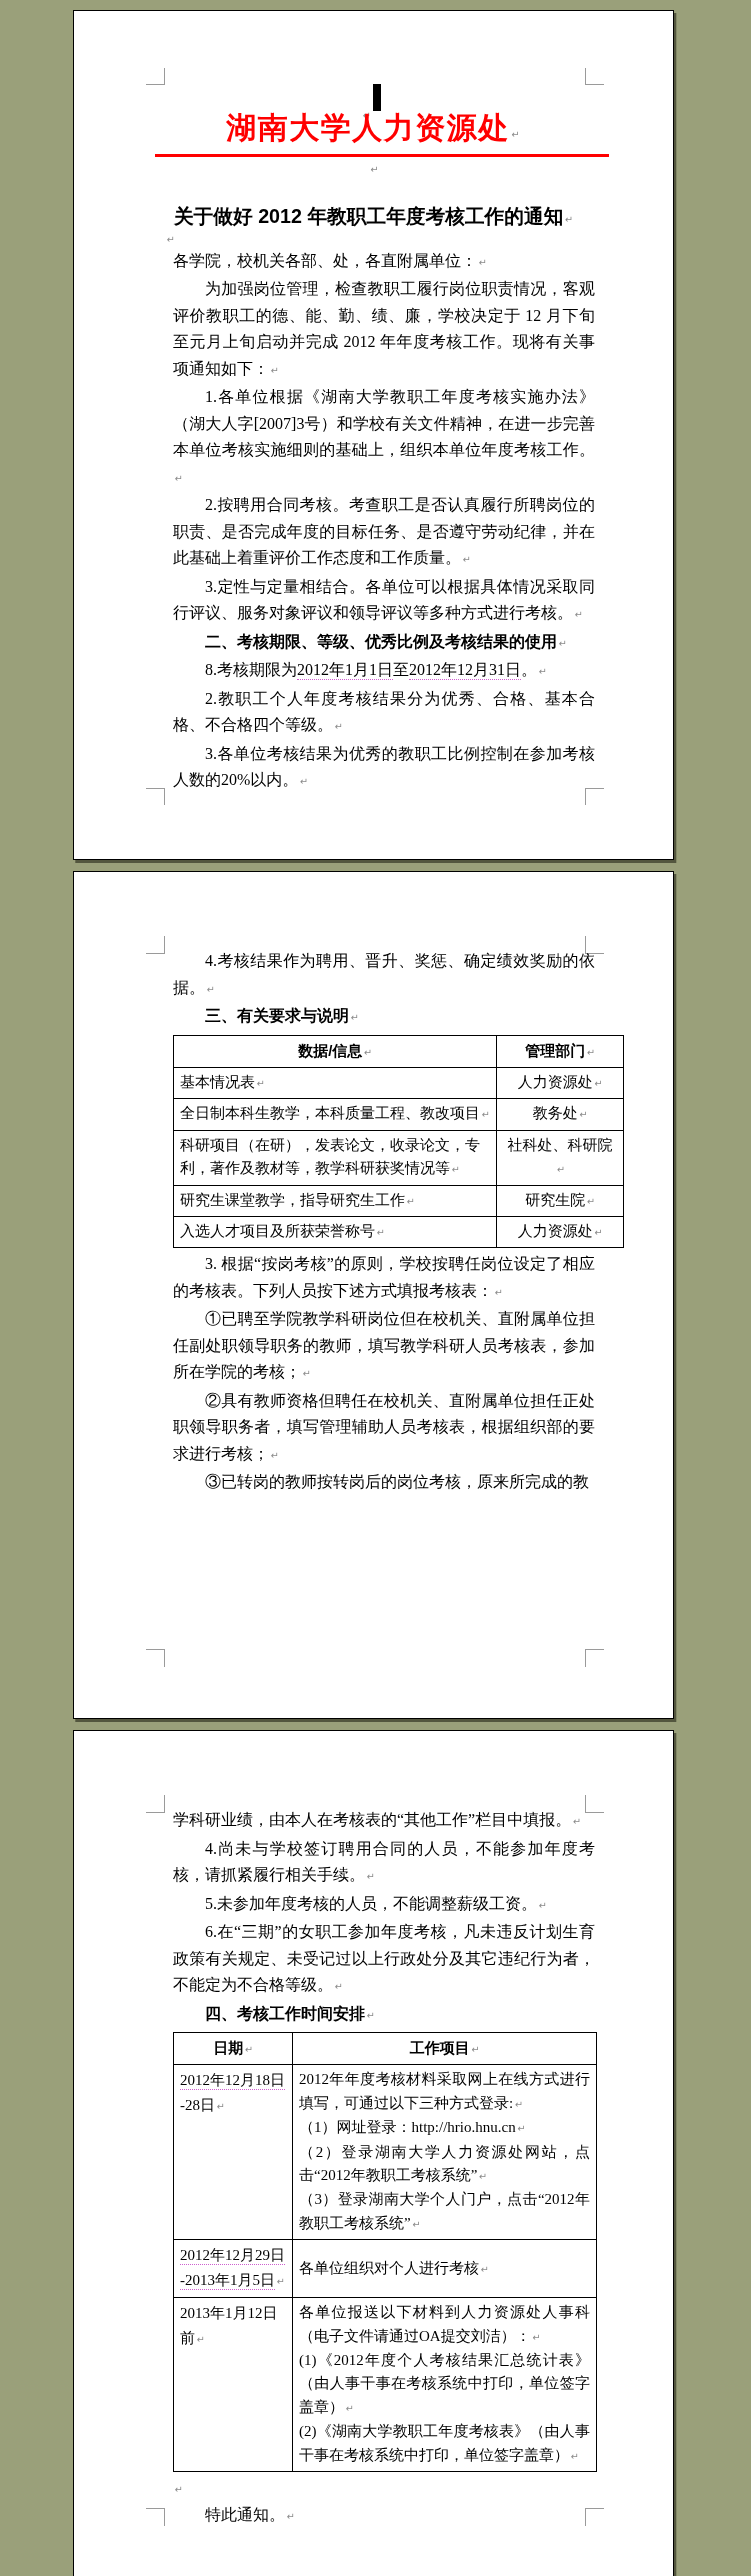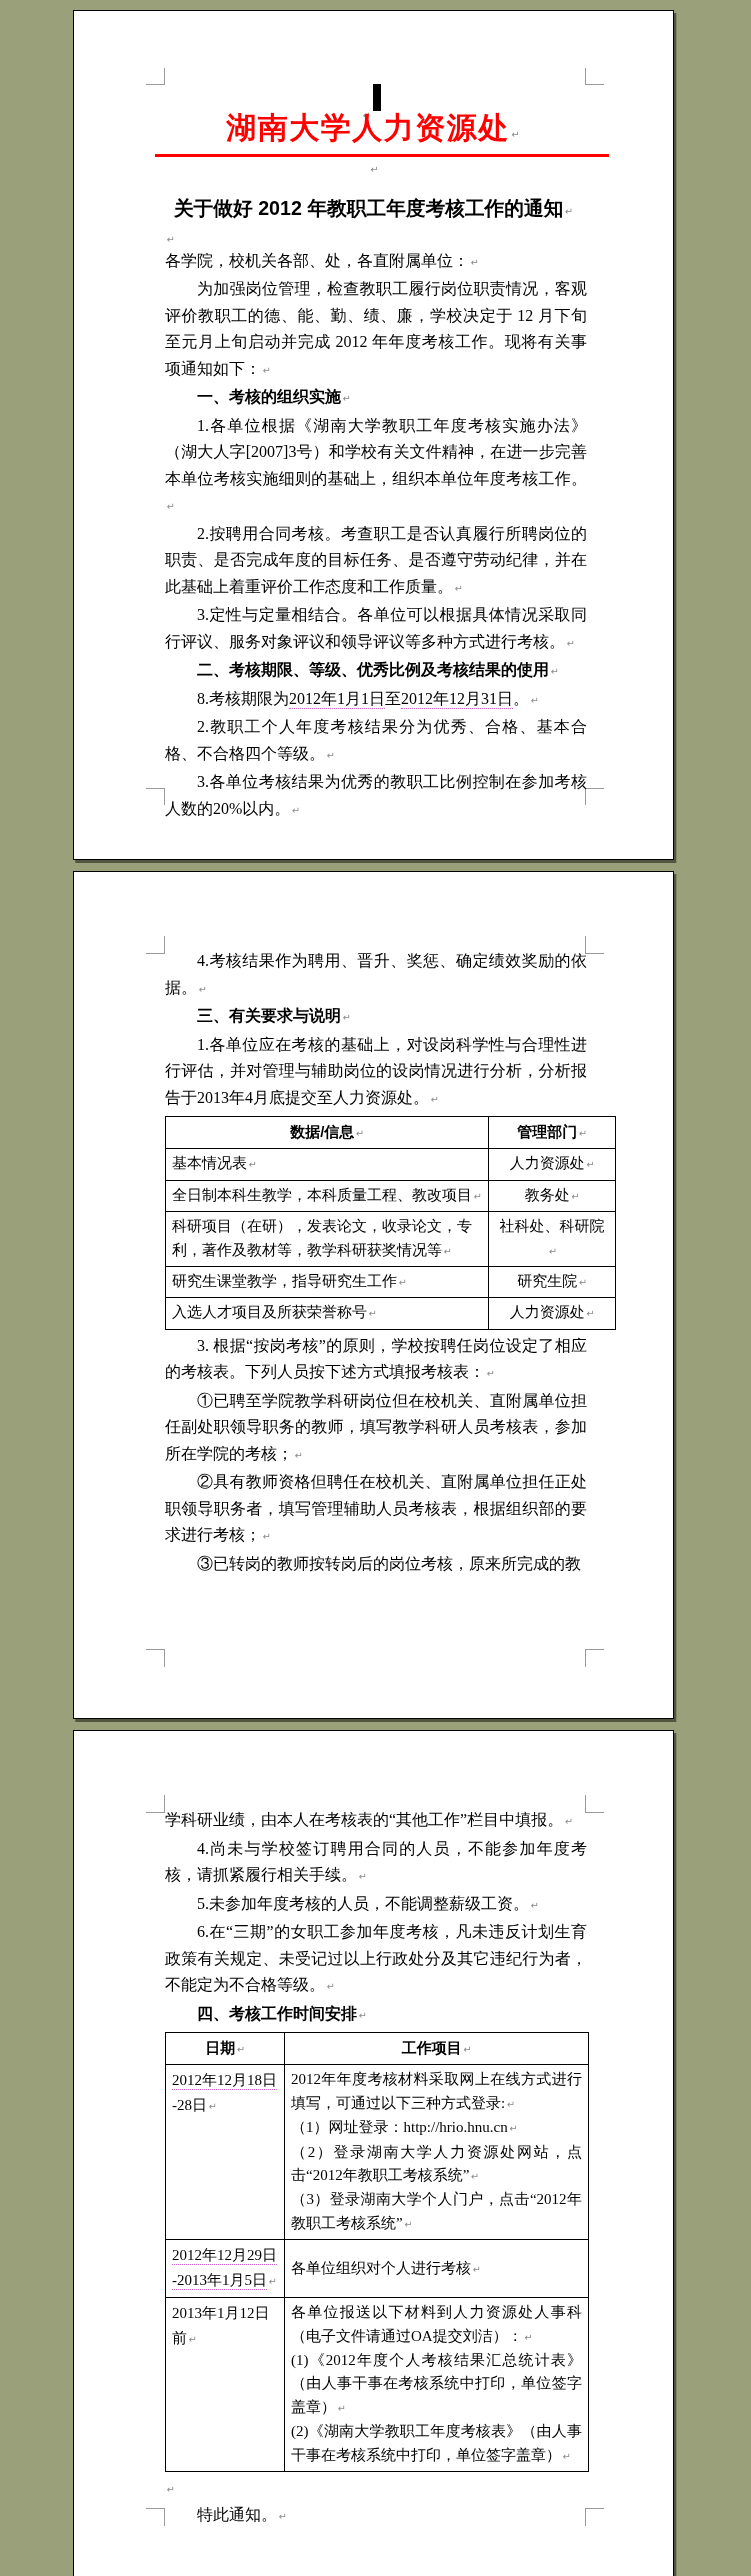--- a/index.html
+++ b/index.html
@@ -37,27 +37,27 @@
   .cursor-bar { position:absolute; left:299px; top:73px; width:7.6px; height:27px; background:#000; }
   .cursor-pm  { position:absolute; left:287px; top:97px; }
   .org-title {
     position:absolute; top:97px; left:0; right:0; text-align:center;
     color:#FF0000; font-size:30px; font-weight:bold; letter-spacing:1.5px;
     font-family:"Liberation Sans","DejaVu Sans",sans-serif;
   }
   .red-line { position:absolute; left:81px; top:143px; width:454px; height:3px; background:#FF0000; }
   .blank-center { position:absolute; top:151px; left:0; right:0; text-align:center; }
   .doc-title {
-    position:absolute; top:184px; left:0; right:0; text-align:center;
+    position:absolute; top:192px; left:0; right:0; text-align:center;
     font-size:19.7px; font-weight:bold;
     font-family:"Liberation Sans","DejaVu Sans",sans-serif;
   }
   .blank-left { position:absolute; top:221px; left:91px; }
 
-  .flow { position:absolute; left:91px; width:422px; }
+  .flow { position:absolute; left:99px; width:422px; }
   #page1 .flow { top:237px; }
   #page2 .flow { top:76px; }
   #page3 .flow { top:76px; }
 
   .para { font-size:16px; line-height:26.5px; margin:0; text-align:justify; }
   .indent { text-indent:32px; }
   .bold { font-weight:bold; font-family:"Liberation Sans","DejaVu Sans",sans-serif; }
   .blankline { height:26.5px; line-height:26.5px; }
 
   
@@ -91,41 +91,39 @@
 
   <div class="org-title"><span>湖南大学人力资源处</span><span class="pm-slot"><span class="pmark">↵</span></span></div>
   <div class="red-line"></div>
   <div class="blank-center"><span class="pmark">↵</span></div>
   <div class="doc-title"><span>关于做好 2012 年教职工年度考核工作的通知</span><span><span class="pmark">↵</span></span></div>
   <div class="blank-left"><span class="pmark">↵</span></div>
 
   <div class="flow">
     <p class="para">各学院，校机关各部、处，各直附属单位：<span class="pmark">↵</span></p>
     <p class="para indent">为加强岗位管理，检查教职工履行岗位职责情况，客观评价教职工的德、能、勤、绩、廉，学校决定于 12 月下旬至元月上旬启动并完成 2012 年年度考核工作。现将有关事项通知如下：<span class="pmark">↵</span></p>
-    <p class="para indent bold">一、考核的组织实施<span class="pmark">↵</span></p>
     <p class="para indent">1.各单位根据《湖南大学教职工年度考核实施办法》（湖大人字[2007]3号）和学校有关文件精神，在进一步完善本单位考核实施细则的基础上，组织本单位年度考核工作。<span class="pmark">↵</span></p>
     <p class="para indent">2.按聘用合同考核。考查职工是否认真履行所聘岗位的职责、是否完成年度的目标任务、是否遵守劳动纪律，并在此基础上着重评价工作态度和工作质量。<span class="pmark">↵</span></p>
     <p class="para indent">3.定性与定量相结合。各单位可以根据具体情况采取同行评议、服务对象评议和领导评议等多种方式进行考核。<span class="pmark">↵</span></p>
     <p class="para indent bold">二、考核期限、等级、优秀比例及考核结果的使用<span class="pmark">↵</span></p>
     <p class="para indent"><span>8.考核期限为</span><span class="du">2012年1月1日</span><span>至</span><span class="du">2012年12月31日</span><span>。</span><span class="pmark">↵</span></p>
     <p class="para indent">2.教职工个人年度考核结果分为优秀、合格、基本合格、不合格四个等级。<span class="pmark">↵</span></p>
     <p class="para indent">3.各单位考核结果为优秀的教职工比例控制在参加考核人数的20%以内。<span class="pmark">↵</span></p>
   </div>
 </div>
 
 <div class="page" id="page2">
   <div class="cm cm-tl cm-top2"></div>
   <div class="cm cm-tr cm-top2"></div>
   <div class="cm cm-bl"></div>
   <div class="cm cm-br"></div>
 
   <div class="flow">
     <p class="para indent">4.考核结果作为聘用、晋升、奖惩、确定绩效奖励的依据。<span class="pmark">↵</span></p>
     <p class="para indent bold">三、有关要求与说明<span class="pmark">↵</span></p>
-    <p class="para indent">1.各单位应在考核的基础上，对设岗科学性与合理性进行评估，并对管理与辅助岗位的设岗情况进行分析，分析报告于2013年4月底提交至人力资源处。<span class="pmark">↵</span></p>
 
     <table id="data-table">
       <colgroup>
           <col class="c-info">
           <col class="c-dept">
         </colgroup>
       <tbody>
           <tr>
         <th>数据/信息<span class="pmark">↵</span></th>
         <th>管理部门<span class="pmark">↵</span></th>

